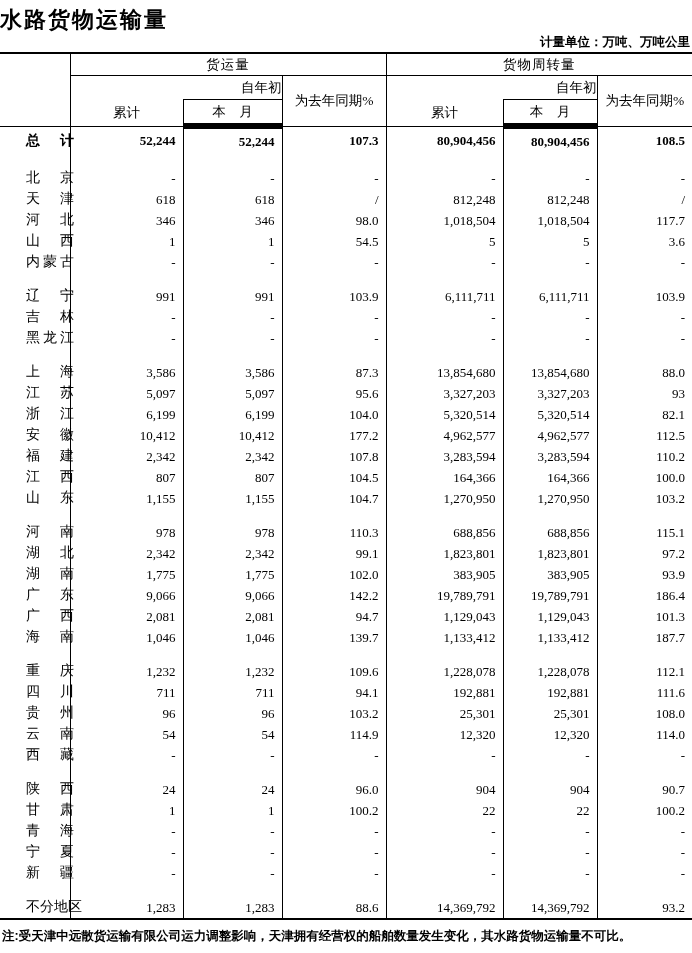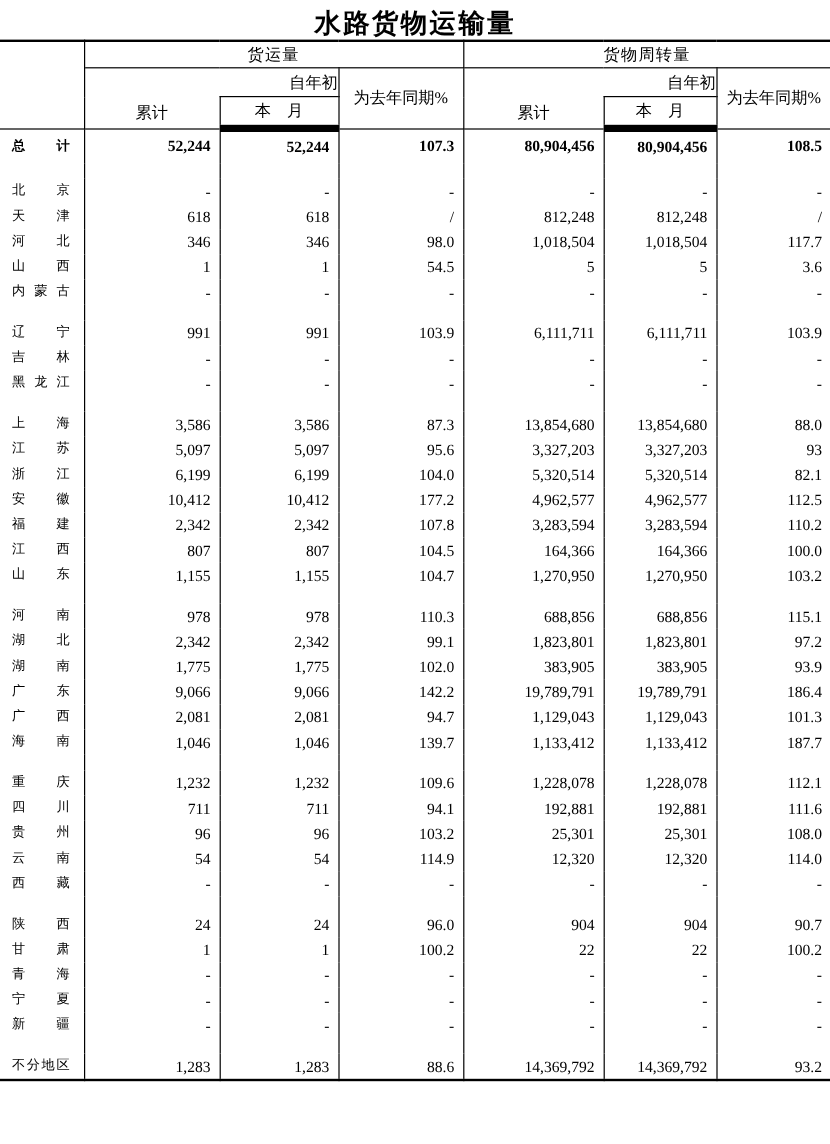--- a/index.html
+++ b/index.html
@@ -5,21 +5,21 @@
   html,body{margin:0;padding:0;background:#ffffff;}
   body{
     width:692px;height:953px;
     font-family:"Liberation Serif","DejaVu Serif",serif;
     color:#000;
     -webkit-font-smoothing:none;
   }
   .page{width:692px;}
   h1.title{
     margin:7px 0 0 0;
-    text-align:center;
+    text-align:left;
     font-size:22px;
     font-weight:bold;
     letter-spacing:2px;
     line-height:26px;
   }
   .unit-note{
     text-align:right;
     font-size:12.5px;
     font-weight:bold;
     margin:2px 2px 3px 0;
@@ -39,21 +39,21 @@
   .grp-freight{border-right:1px solid #000;}
   .syt{height:23px;text-align:right;vertical-align:middle;}
   .syt1{padding-left:36px;}
   .syt2{padding-left:38px;}
   .pct{border-left:1px solid #000;border-bottom:1px solid #000;text-align:center;vertical-align:middle;}
   .pct1{border-right:1px solid #000;}
   .cum{height:23px;text-align:center;vertical-align:middle;border-bottom:1px solid #000;margin-left:44px;}
   .mon{height:23px;text-align:center;vertical-align:middle;border-top:1px solid #000;border-left:1px solid #000;border-bottom:6px solid #000000;}
   tbody td{height:21px;line-height:21px;font-size:13px;vertical-align:middle;}
   tbody td:not(:last-child){border-right:1px solid #000;}
-  td.region{font-size:11px;padding-left:10px;font-family:Liberation Sans, sans-serif;}
+  td.region{font-size:14px;padding-left:26px;font-family:Liberation Mono, monospace;}
   td.region .rname{
     display:inline-block;
     width:48px;
     white-space:nowrap;
     text-align:justify;
     text-align-last:justify;
   }
   td.num{text-align:right;padding-right:7px;}
   tr.total td{height:26px;line-height:26px;font-weight:bold;}
   tr.spacer td{height:13px;line-height:13px;}
@@ -65,20 +65,21 @@
     line-height:16px;
   }
 </style>
 </head>
 <body>
 
 <div class="page">
 
   <h1 class="title">水路货物运输量</h1>
 
+  <div class="unit-note">计量单位：万吨、万吨公里</div>
 
   <table class="main">
     <colgroup>
       <col style="width:70px">
       <col style="width:113px">
       <col style="width:99px">
       <col style="width:104px">
       <col style="width:117px">
       <col style="width:94px">
       <col style="width:95px">
@@ -459,14 +460,15 @@
           <td class="num">1,283</td>
           <td class="num">1,283</td>
           <td class="num">88.6</td>
           <td class="num">14,369,792</td>
           <td class="num">14,369,792</td>
           <td class="num">93.2</td>
         </tr>
       </tbody>
   </table>
 
+  <div class="footnote">注:受天津中远散货运输有限公司运力调整影响，天津拥有经营权的船舶数量发生变化，其水路货物运输量不可比。</div>
 
 </div>
 
 </body></html>

